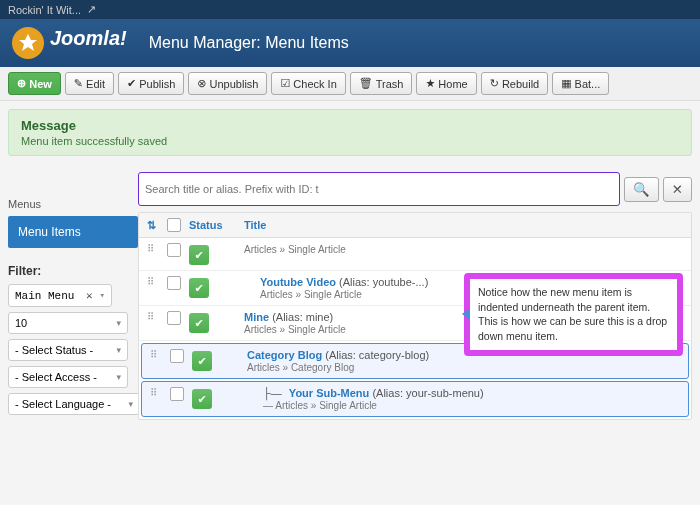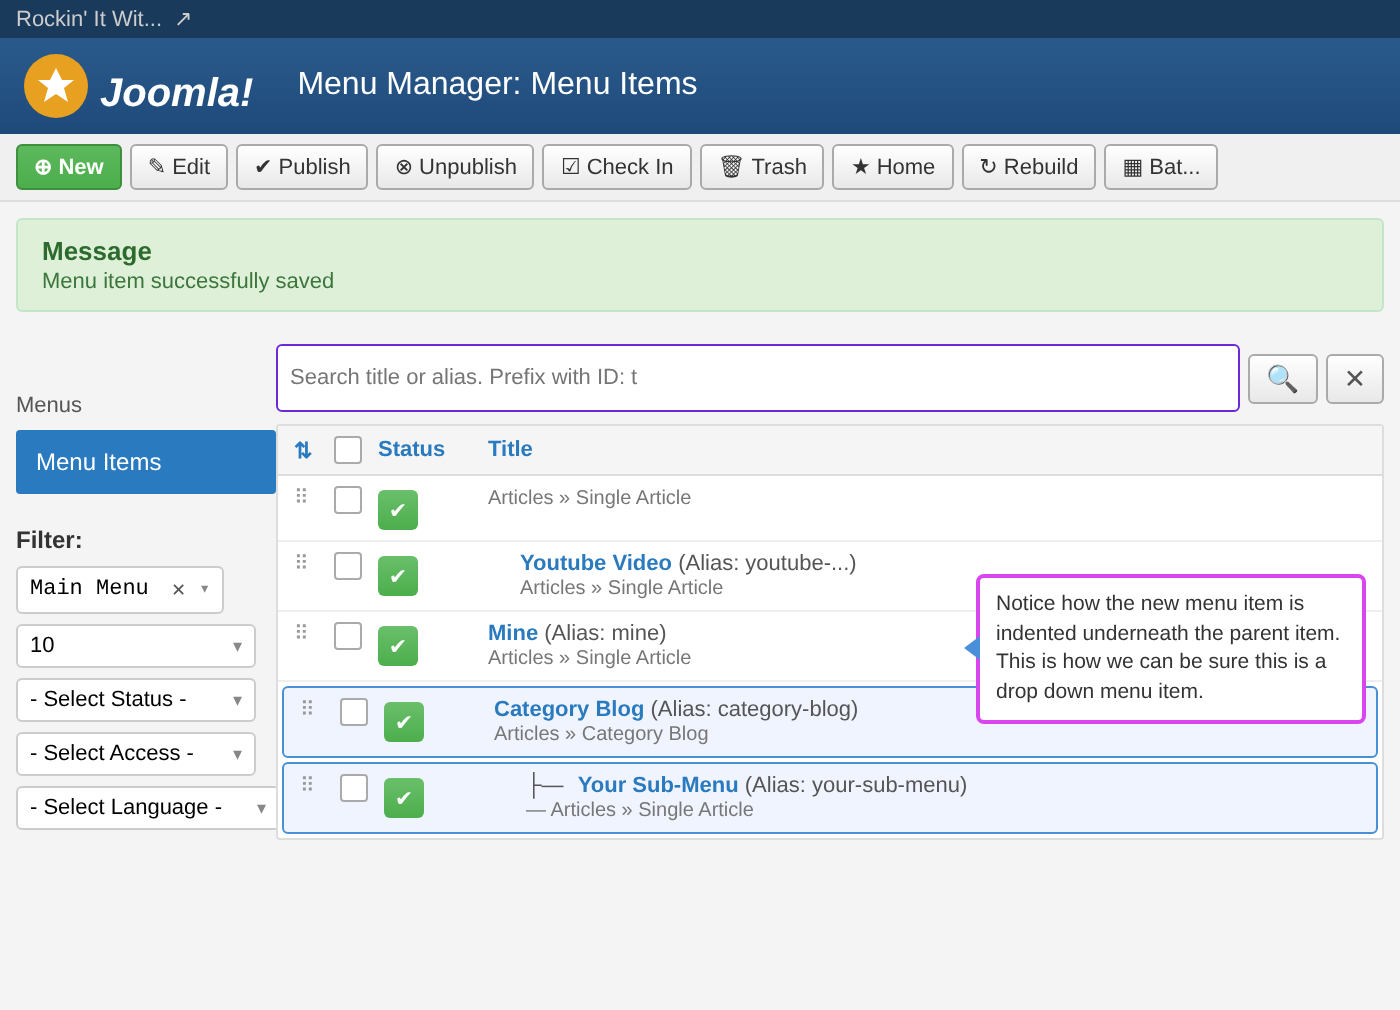--- a/index.html
+++ b/index.html
@@ -6,21 +6,21 @@
     body { font-family: Arial, sans-serif; font-size: 12px; background: #f4f4f4; width: 700px; height: 505px; overflow: hidden; }
 
     
     .top-bar { background: #1a3a5c; color: #ccc; font-size: 11px; padding: 3px 8px; display: flex; align-items: center; gap: 6px; }
     .top-bar span { color: #ccc; }
     .top-bar .nav-items { display: flex; gap: 12px; margin-left: 8px; }
     .top-bar .nav-item { color: #ccc; cursor: pointer; display: flex; align-items: center; gap: 2px; }
 
     
     .header { background: linear-gradient(to bottom, #2a5a8c, #1e4a7a); padding: 8px 12px; display: flex; align-items: center; gap: 14px; }
-    .joomla-logo { display: flex; align-items: flex-end; gap: 6px; }
+    .joomla-logo { display: flex; align-items: flex-start; gap: 6px; }
     .joomla-logo .logo-icon { width: 32px; height: 32px; background: #e8a020; border-radius: 50%; display: flex; align-items: center; justify-content: center; color: white; font-size: 14px; font-weight: bold; }
     .joomla-text { color: white; font-size: 20px; font-weight: bold; font-style: italic; }
     .page-title { color: white; font-size: 16px; font-weight: normal; margin-left: 8px; }
 
     
     .toolbar { background: #f0f0f0; border-bottom: 1px solid #ddd; padding: 5px 8px; display: flex; align-items: center; gap: 4px; }
     .btn { display: inline-flex; align-items: center; gap: 3px; padding: 4px 8px; border: 1px solid #aaa; border-radius: 3px; cursor: pointer; font-size: 11px; background: linear-gradient(to bottom, #fff, #e8e8e8); color: #333; }
     .btn-new { background: linear-gradient(to bottom, #5cb85c, #4cae4c); color: white; border-color: #3e8f3e; font-weight: bold; }
 
     
@@ -63,21 +63,21 @@
     .table-row .col-status { width: 55px; display: flex; align-items: flex-start; padding-top: 2px; }
     .table-row .col-title { flex: 1; }
     .status-check { width: 20px; height: 20px; background: linear-gradient(to bottom, #6abf6a, #4cae4c); border-radius: 3px; display: flex; align-items: center; justify-content: center; color: white; font-size: 11px; cursor: pointer; }
     .item-title { color: #2a7abf; cursor: pointer; font-weight: bold; font-size: 11px; }
     .item-alias { color: #555; font-size: 11px; font-weight: normal; }
     .item-type { color: #777; font-size: 10px; margin-top: 1px; }
     .item-indent { margin-left: 16px; }
     .indent-marker { color: #555; margin-right: 4px; }
 
     
-    .callout { position: absolute; right: 8px; top: 16px; width: 195px; background: white; border: 2px solid #d946ef; border-radius: 4px; padding: 6px 8px; font-size: 10.5px; color: #333; z-index: 10; line-height: 1.4; }
+    .callout { position: absolute; right: 8px; top: 2px; width: 219px; background: white; border: 6px solid #d946ef; border-radius: 4px; padding: 6px 8px; font-size: 10.5px; color: #333; z-index: 10; line-height: 1.4; }
     .callout::before { content: ''; position: absolute; left: -8px; top: 50%; transform: translateY(-50%); border-width: 6px 8px 6px 0; border-style: solid; border-color: transparent #4a90d9 transparent transparent; }
 
     
     .checkbox { width: 14px; height: 14px; border: 1px solid #aaa; background: white; border-radius: 2px; cursor: pointer; }
     .filter-dropdown { padding: 4px 6px; border: 1px solid #ccc; border-radius: 3px; font-size: 11px; background: white; display: flex; align-items: center; justify-content: space-between; width: 175px; cursor: pointer; }
     .filter-x { color: #555; margin-right: 4px; }
 
     
     .chevron { font-size: 9px; color: #888; }
   </style>

